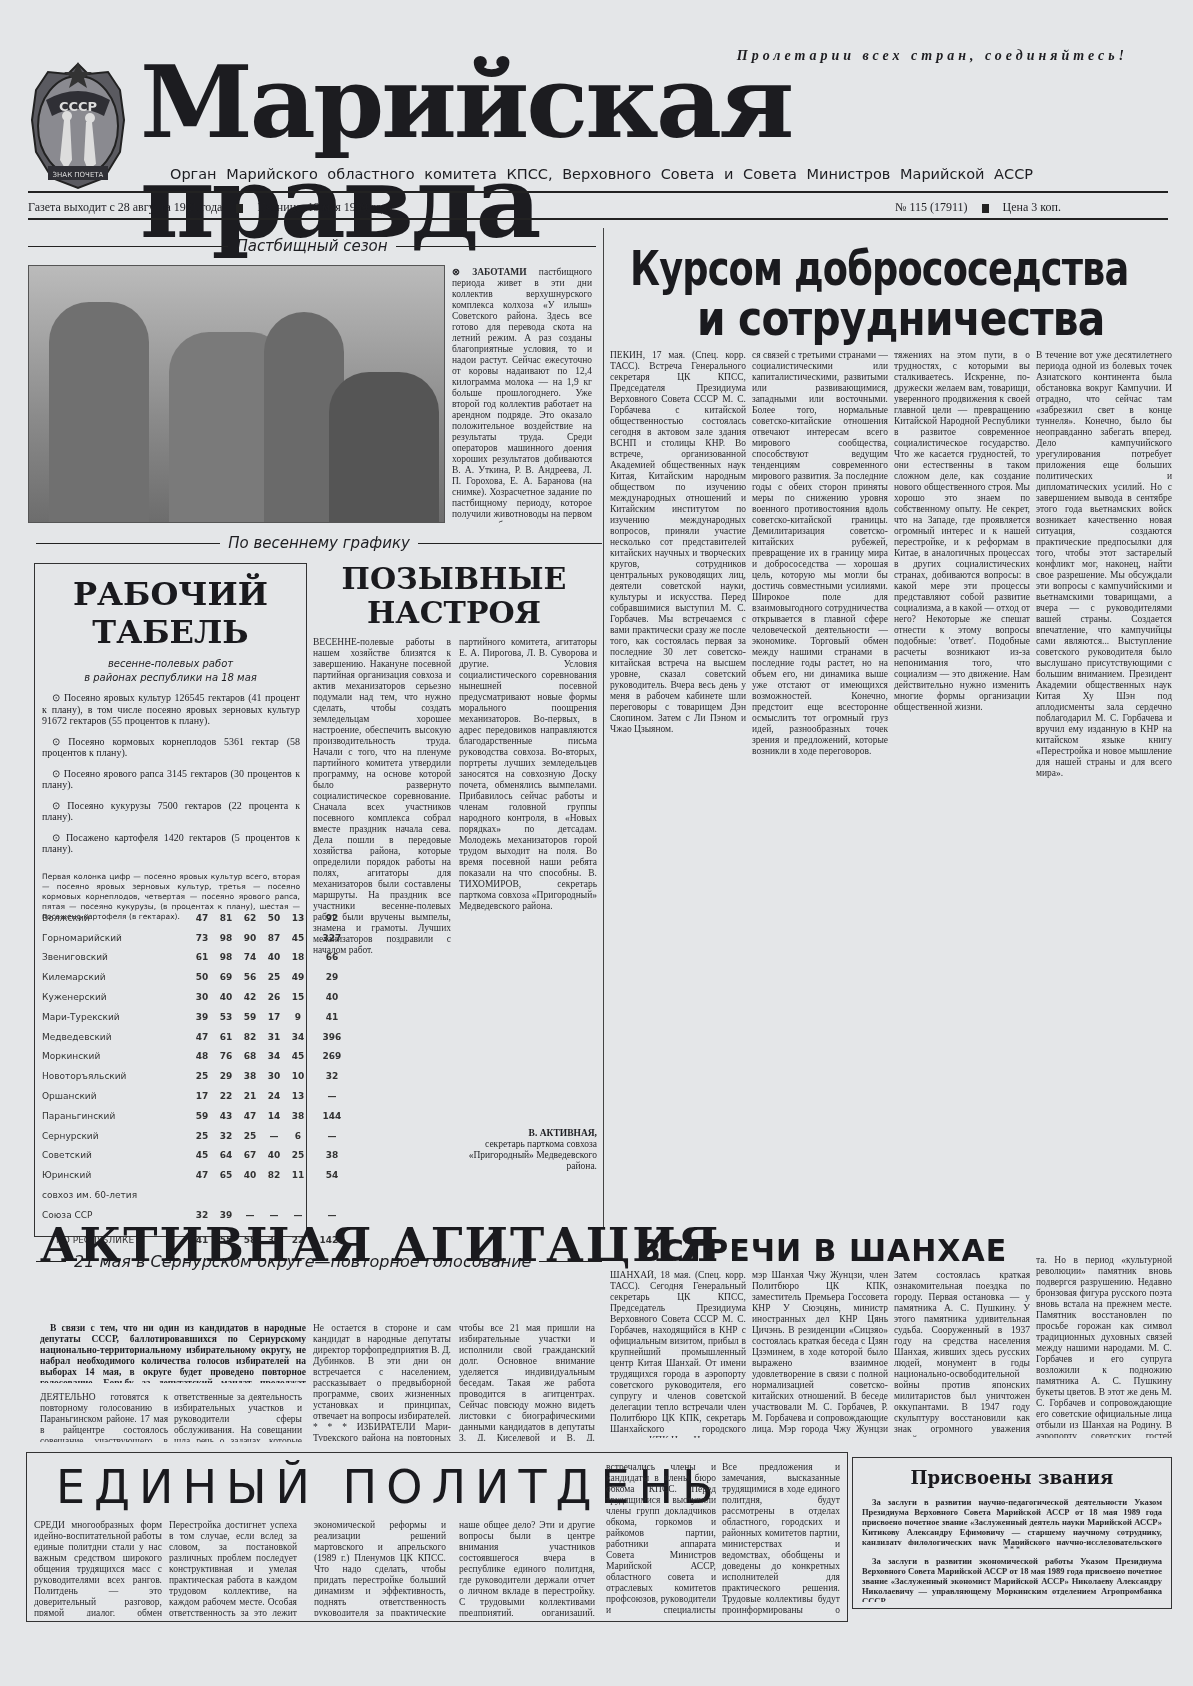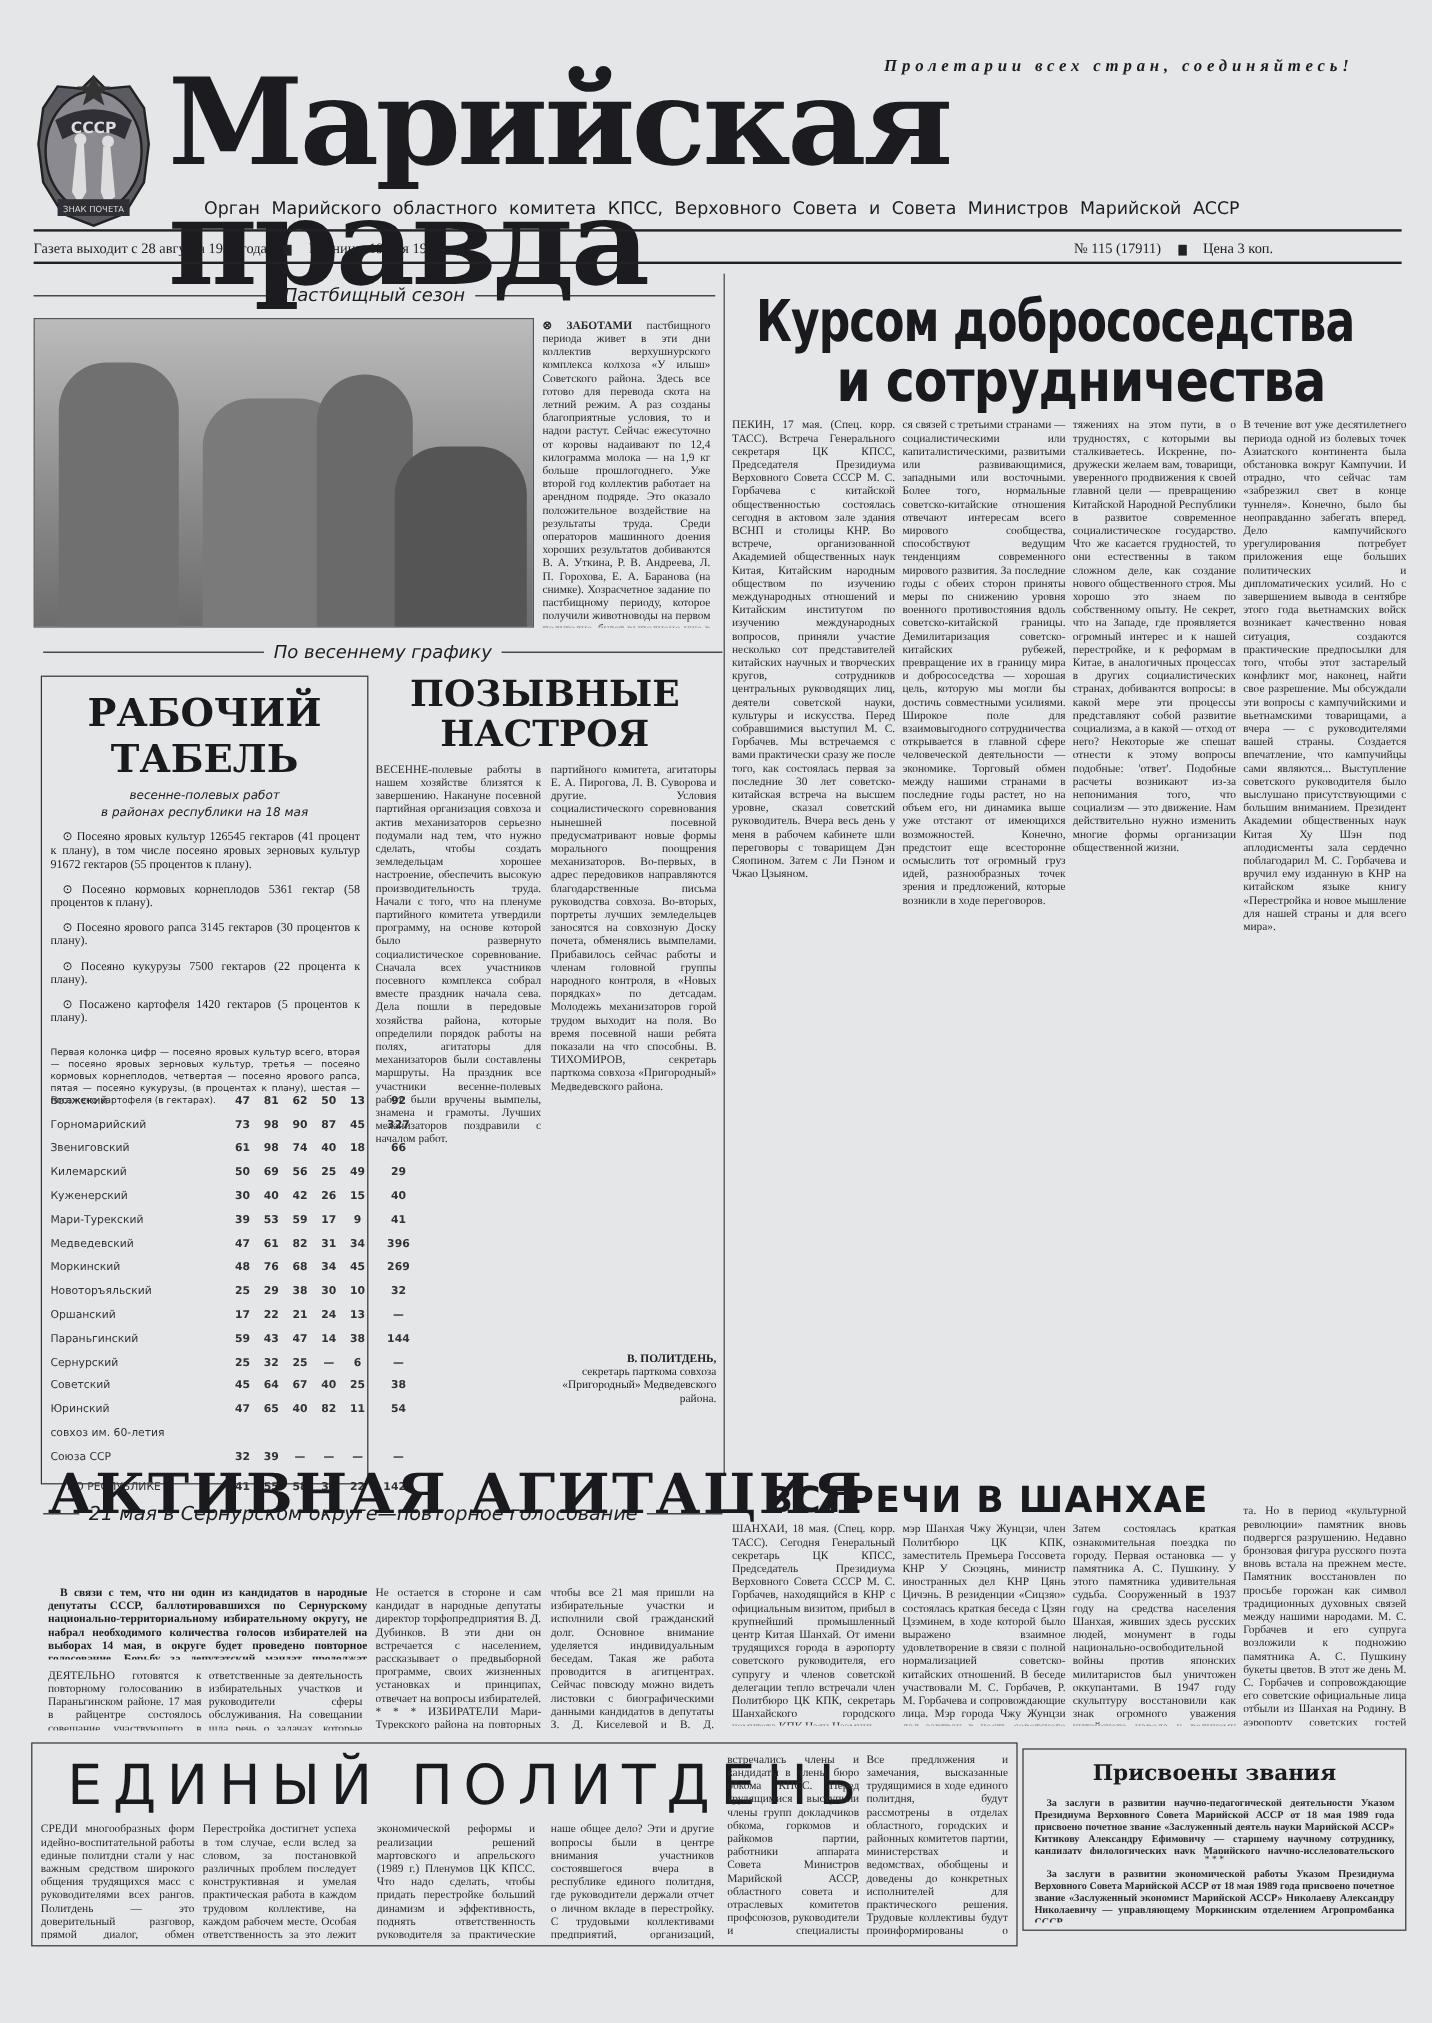--- a/index.html
+++ b/index.html
@@ -266,21 +266,21 @@
   </table>
 </div>
 
 <div class="big-head" style="left:308px;top:562px;width:292px;text-align:center;font-family:'DejaVu Serif',serif;font-size:30px;line-height:34px;">
   <div>ПОЗЫВНЫЕ</div>
   <div>НАСТРОЯ</div>
 </div>
 <div class="col txt" style="left:313px;top:637px;width:138px;height:560px;">ВЕСЕННЕ-полевые работы в нашем хозяйстве близятся к завершению. Накануне посевной партийная организация совхоза и актив механизаторов серьезно подумали над тем, что нужно сделать, чтобы создать земледельцам хорошее настроение, обеспечить высокую производительность труда. Начали с того, что на пленуме партийного комитета утвердили программу, на основе которой было развернуто социалистическое соревнование. Сначала всех участников посевного комплекса собрал вместе праздник начала сева. Дела пошли в передовые хозяйства района, которые определили порядок работы на полях, агитаторы для механизаторов были составлены маршруты. На праздник все участники весенне-полевых работ были вручены вымпелы, знамена и грамоты. Лучших механизаторов поздравили с началом работ.</div>
 <div class="col txt" style="left:459px;top:637px;width:138px;height:470px;">партийного комитета, агитаторы Е. А. Пирогова, Л. В. Суворова и другие. Условия социалистического соревнования нынешней посевной предусматривают новые формы морального поощрения механизаторов. Во-первых, в адрес передовиков направляются благодарственные письма руководства совхоза. Во-вторых, портреты лучших земледельцев заносятся на совхозную Доску почета, обменялись вымпелами. Прибавилось сейчас работы и членам головной группы народного контроля, в «Новых порядках» по детсадам. Молодежь механизаторов горой трудом выходит на поля. Во время посевной наши ребята показали на что способны. В. ТИХОМИРОВ, секретарь парткома совхоза «Пригородный» Медведевского района.</div>
 <div class="abs" style="left:459px;top:1128px;width:138px;text-align:right;font-size:9.5px;line-height:11px;">
-  <div style="font-weight:bold;">В. ПОЛИТДЕНЬ,</div>
+  <div style="font-weight:bold;">В. АКТИВНАЯ,</div>
   <div>секретарь парткома совхоза «Пригородный» Медведевского района.</div>
 </div>
 
 <div class="section-head" style="left:36px;top:1252px;width:566px;font-size:16px;">
   <span class="ln" style="max-width:30px;"></span>
     <span>21 мая в Сернурском округе—повторное голосование</span>
     <span class="ln"></span>
 </div>
 <div class="big-head" style="left:40px;top:1218px;width:560px;font-family:'DejaVu Serif',serif;font-size:46px;letter-spacing:2px;white-space:nowrap;">АКТИВНАЯ АГИТАЦИЯ</div>
 <div class="col" style="left:40px;top:1323px;width:266px;height:60px;font-size:9.5px;line-height:11px;text-align:justify;font-weight:bold;text-indent:10px;">В связи с тем, что ни один из кандидатов в народные депутаты СССР, баллотировавшихся по Сернурскому национально-территориальному избирательному округу, не набрал необходимого количества голосов избирателей на выборах 14 мая, в округе будет проведено повторное голосование. Борьбу за депутатский мандат продолжат директор Параньгинского торфопредприятия В. Д. Дубинков и директор Косолаповской вспомогательной школы-интерната Мари-Турекского района З. Д. Киселева.</div>

